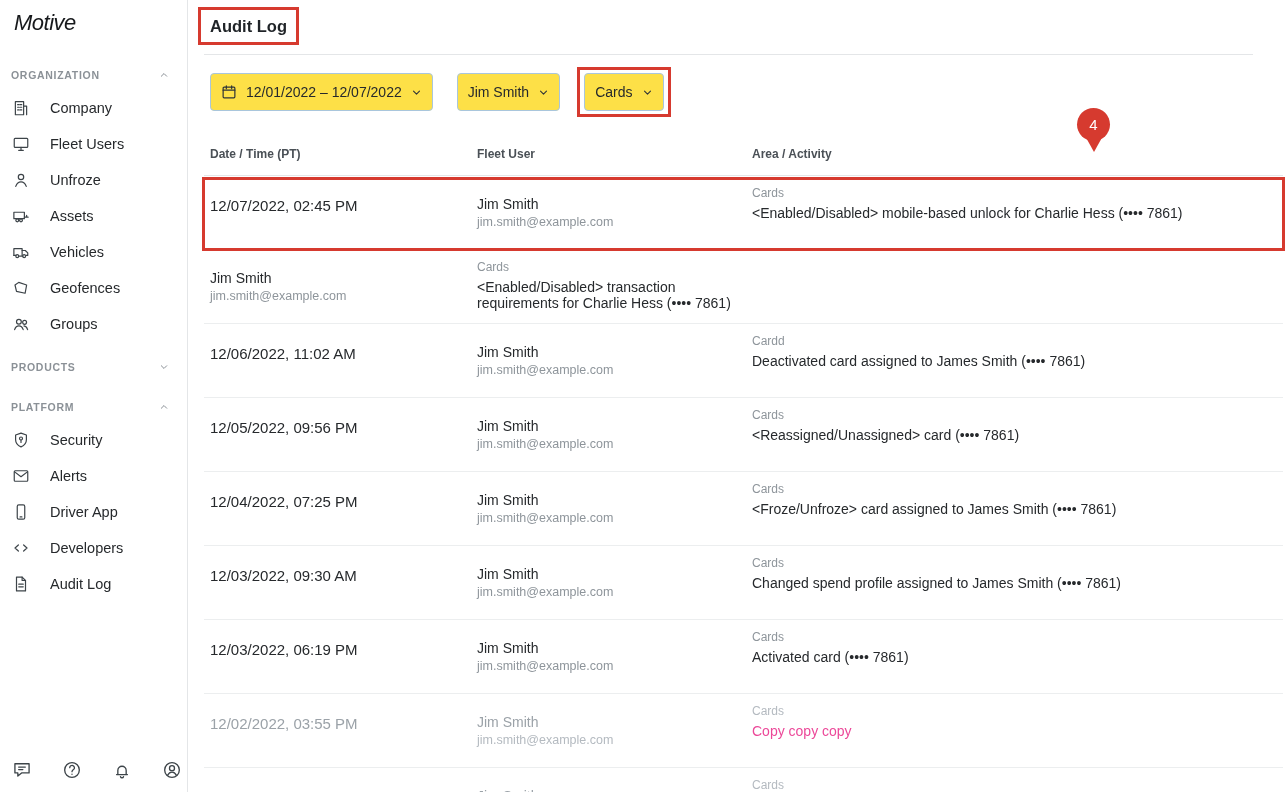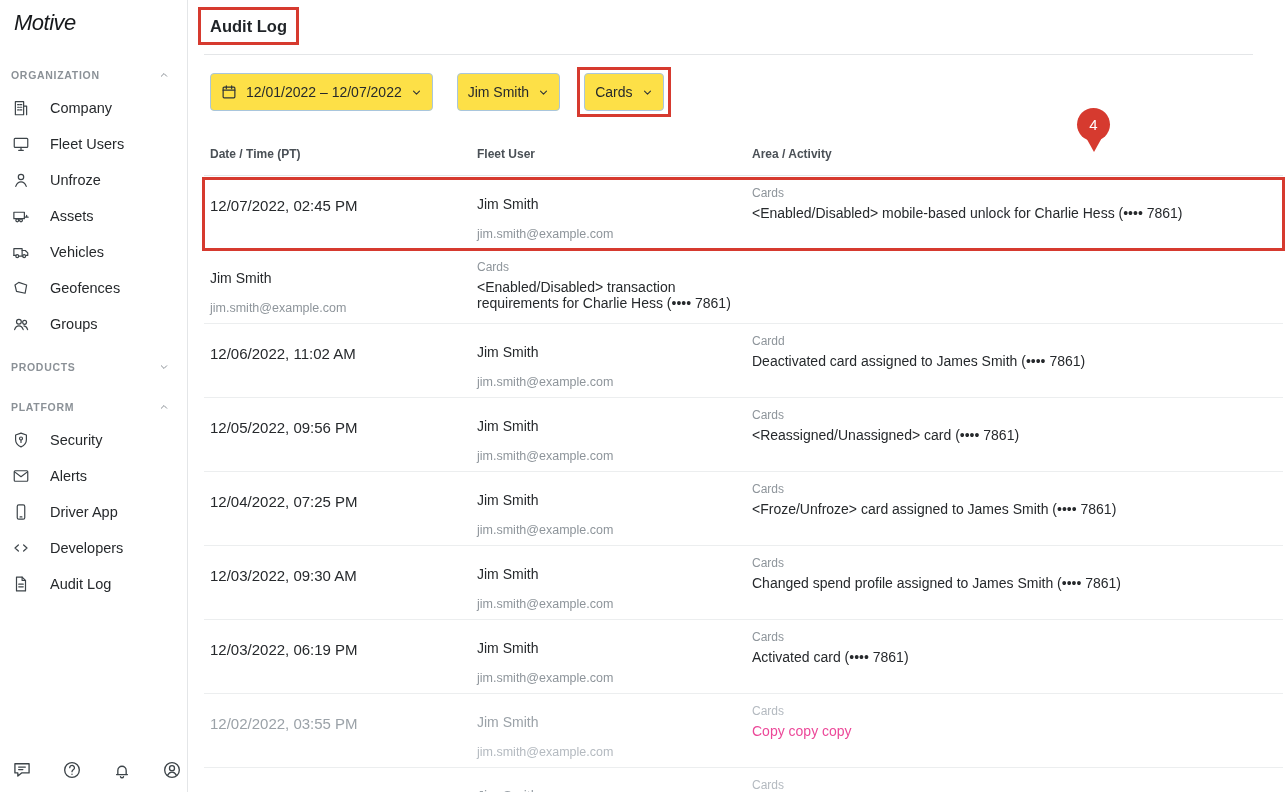--- a/index.html
+++ b/index.html
@@ -37,21 +37,21 @@
 
   
   .thead{display:grid;grid-template-columns:267px 275px 1fr;margin-top:36px;
          padding:0 0 14px 6px;border-bottom:1px solid #e4e6e8;
          font-size:12px;font-weight:700;color:#4a5056;}
   .trow{position:relative;display:grid;grid-template-columns:267px 275px 1fr;height:74px;
         border-bottom:1px solid #eceeef;padding-left:6px;box-sizing:border-box;}
   .c1{padding-top:21px;font-size:15px;color:#26292c;}
   .c2{padding-top:20px;}
   .uname{font-size:14px;color:#26292c;}
-  .uemail{font-size:12.5px;color:#8e959b;margin-top:15px;}
+  .uemail{font-size:12.5px;color:#8e959b;margin-top:3px;}
   .c3{padding-top:10px;}
   .area{font-size:12px;color:#8e959b;}
   .act{font-size:14px;color:#26292c;margin-top:5px;}
   .muted .c1,.muted .uname{color:#9ba2a8;}
   .muted .uemail,.muted .area{color:#b4bac0;}
   .muted .act{color:#ec4899;}
 
   
   .anno-frame{position:absolute;border:3px solid #d63a2f;pointer-events:none;z-index:6;}
   .frame-title{inset:-7px -12px;}

